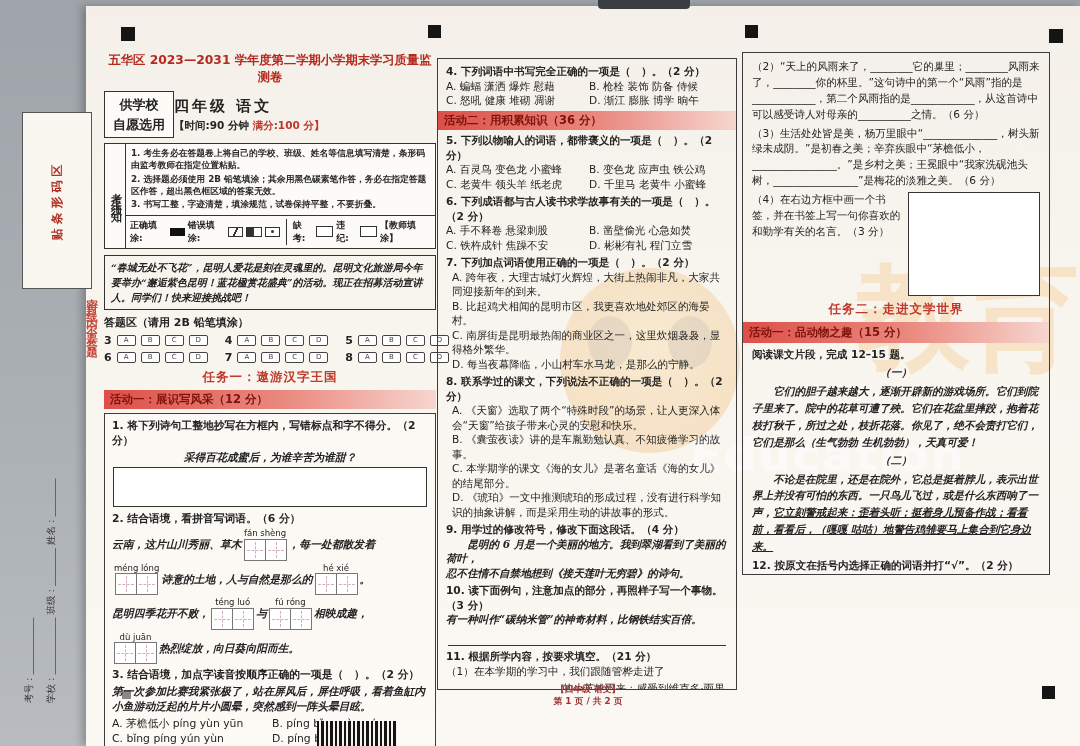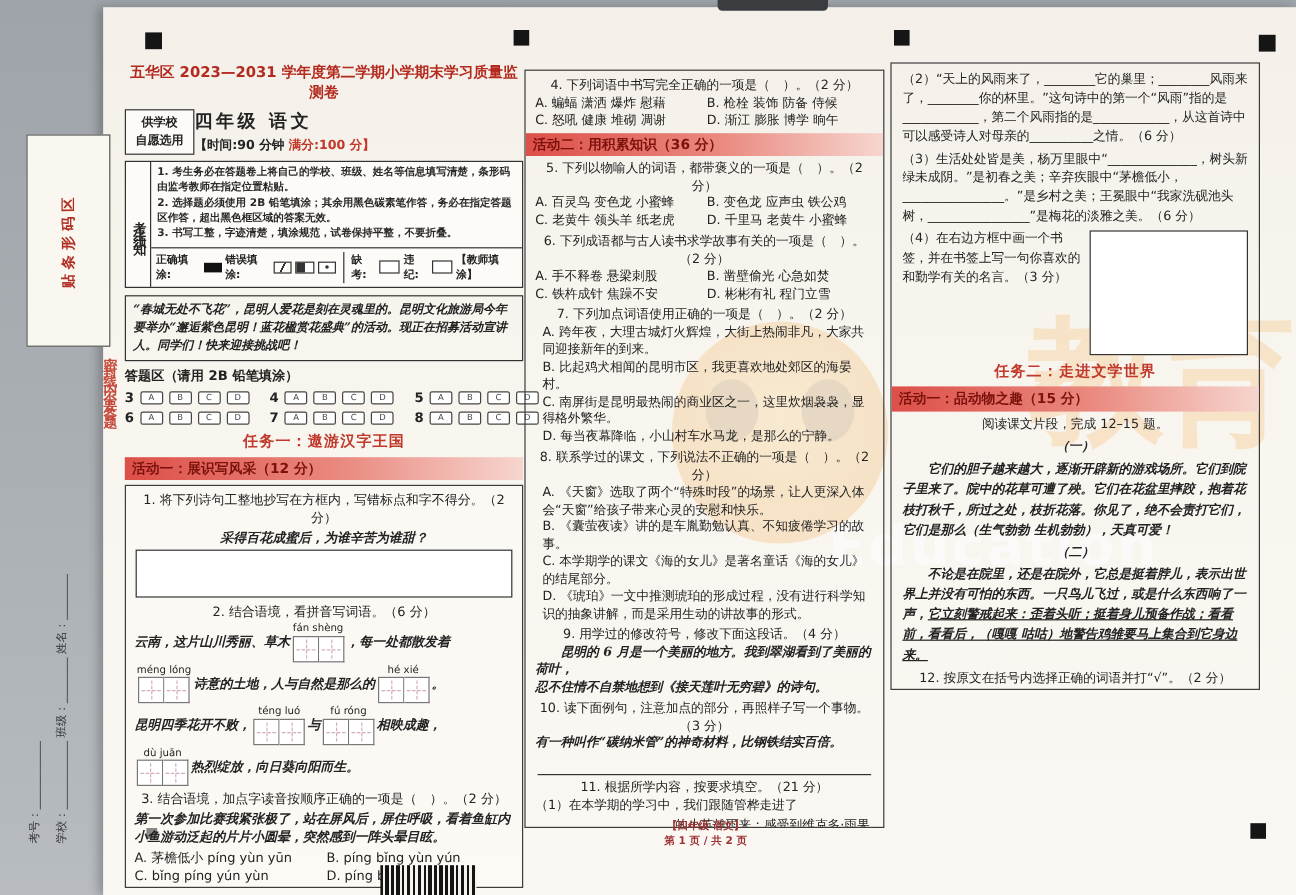--- a/index.html
+++ b/index.html
@@ -15,21 +15,21 @@
   .wm-en{position:absolute;left:690px;top:428px;font-size:46px;font-weight:bold;color:#ffffff;opacity:.55;letter-spacing:2px;}
   
   .barcode-box{position:absolute;left:22px;top:112px;width:68px;height:175px;border:1.5px solid #555;background:#faf7f1;display:flex;align-items:center;justify-content:center;}
   .barcode-box span{transform:rotate(-90deg);white-space:nowrap;color:#b03024;font-size:12px;font-weight:bold;letter-spacing:4px;}
   .seal-text{position:absolute;left:84px;top:288px;height:190px;writing-mode:vertical-rl;color:#c0392b;font-size:11.5px;font-weight:bold;letter-spacing:7px;opacity:.9;}
   .mfield{position:absolute;transform-origin:left bottom;transform:rotate(-90deg);white-space:nowrap;font-size:9.5px;color:#333;}
   
   .c1{position:absolute;left:104px;top:52px;width:332px;}
   .title-red{color:#b42a1e;font-weight:bold;font-size:12.3px;text-align:center;}
   .hrow{display:flex;margin-top:5px;align-items:center;}
-  .schoolbox{border:1.5px solid #333;padding:3px 8px;font-size:10px;font-weight:bold;text-align:center;line-height:1.5;background:#fdfbf7;}
+  .schoolbox{border:1.5px solid #333;padding:3px 8px;font-size:13px;font-weight:bold;text-align:center;line-height:1.5;background:#fdfbf7;}
   .hmid{flex:1;text-align:left;}
   .grade{font-size:15px;font-weight:bold;letter-spacing:3px;}
   .timeline{font-size:10.5px;font-weight:bold;margin-top:3px;}
   .timeline .score{color:#c0392b;}
   .notice{display:flex;border:1.5px solid #333;margin-top:5px;background:#fdfbf7;}
   .vlabel{width:20px;border-right:1px solid #333;display:flex;align-items:center;justify-content:center;}
   .vlabel span{writing-mode:vertical-rl;font-weight:bold;font-size:11px;letter-spacing:6px;}
   .nbody{flex:1;}
   .nitems{padding:3px 5px;font-size:8.8px;line-height:1.4;font-weight:bold;color:#2a2a2a;}
   .nitems div{margin-bottom:1px;}
@@ -45,21 +45,21 @@
   .introbox{border:1.5px solid #333;margin-top:6px;padding:4px 6px;font-size:10px;line-height:1.5;font-family:"DejaVu Serif","Liberation Serif",serif;font-style:italic;font-weight:bold;color:#222;}
   .sheetlabel{font-size:11px;font-weight:bold;margin-top:5px;}
   .bubble-line{display:flex;margin-top:4px;}
   .bgroup{display:flex;align-items:center;margin-right:12px;}
   .bnum{font-weight:bold;font-size:11px;margin-right:5px;}
   .bub{display:inline-block;width:17px;height:9px;border:1px solid #444;border-radius:2px;font-size:7px;line-height:9px;text-align:center;color:#444;margin-right:5px;background:#fff;}
   .taskline{color:#c0392b;font-weight:bold;font-size:12.5px;text-align:center;margin-top:5px;letter-spacing:1px;}
   .banner{margin-top:4px;background:linear-gradient(90deg,#dd4f48 0%,#ea8a80 55%,#f6d6cf 100%);color:#7c120c;font-weight:bold;font-size:11.5px;padding:2px 6px;}
   
   .qbox{border:1.5px solid #3c3c3c;margin-top:4px;padding:4px 7px;height:326px;font-size:10.8px;line-height:1.4;overflow:hidden;background:rgba(253,251,247,.5);}
-  .stem{font-weight:normal;text-align:center;}
+  .stem{font-weight:bold;}
   .poem{text-align:center;font-family:"DejaVu Serif","Liberation Serif",serif;font-style:italic;font-weight:bold;margin:2px 0;}
   .ansbox{border:1.5px solid #333;height:38px;margin:2px 1px 4px;background:#fff;}
   .pygroup{display:inline-flex;flex-direction:column;align-items:center;vertical-align:middle;margin:0 2px;}
   .py{font-size:8.5px;line-height:1;margin-bottom:1px;}
   .wpair{display:flex;}
   .wbox{width:20px;height:20px;border:1px solid #777;position:relative;background:#fff;}
   .wbox+.wbox{border-left:none;}
   .wbox::before{content:"";position:absolute;left:50%;top:2px;bottom:2px;border-left:1px dashed #c9a;opacity:.8;}
   .wbox::after{content:"";position:absolute;top:50%;left:2px;right:2px;border-top:1px dashed #c9a;opacity:.8;}
   .q2line{margin-top:3px;}

